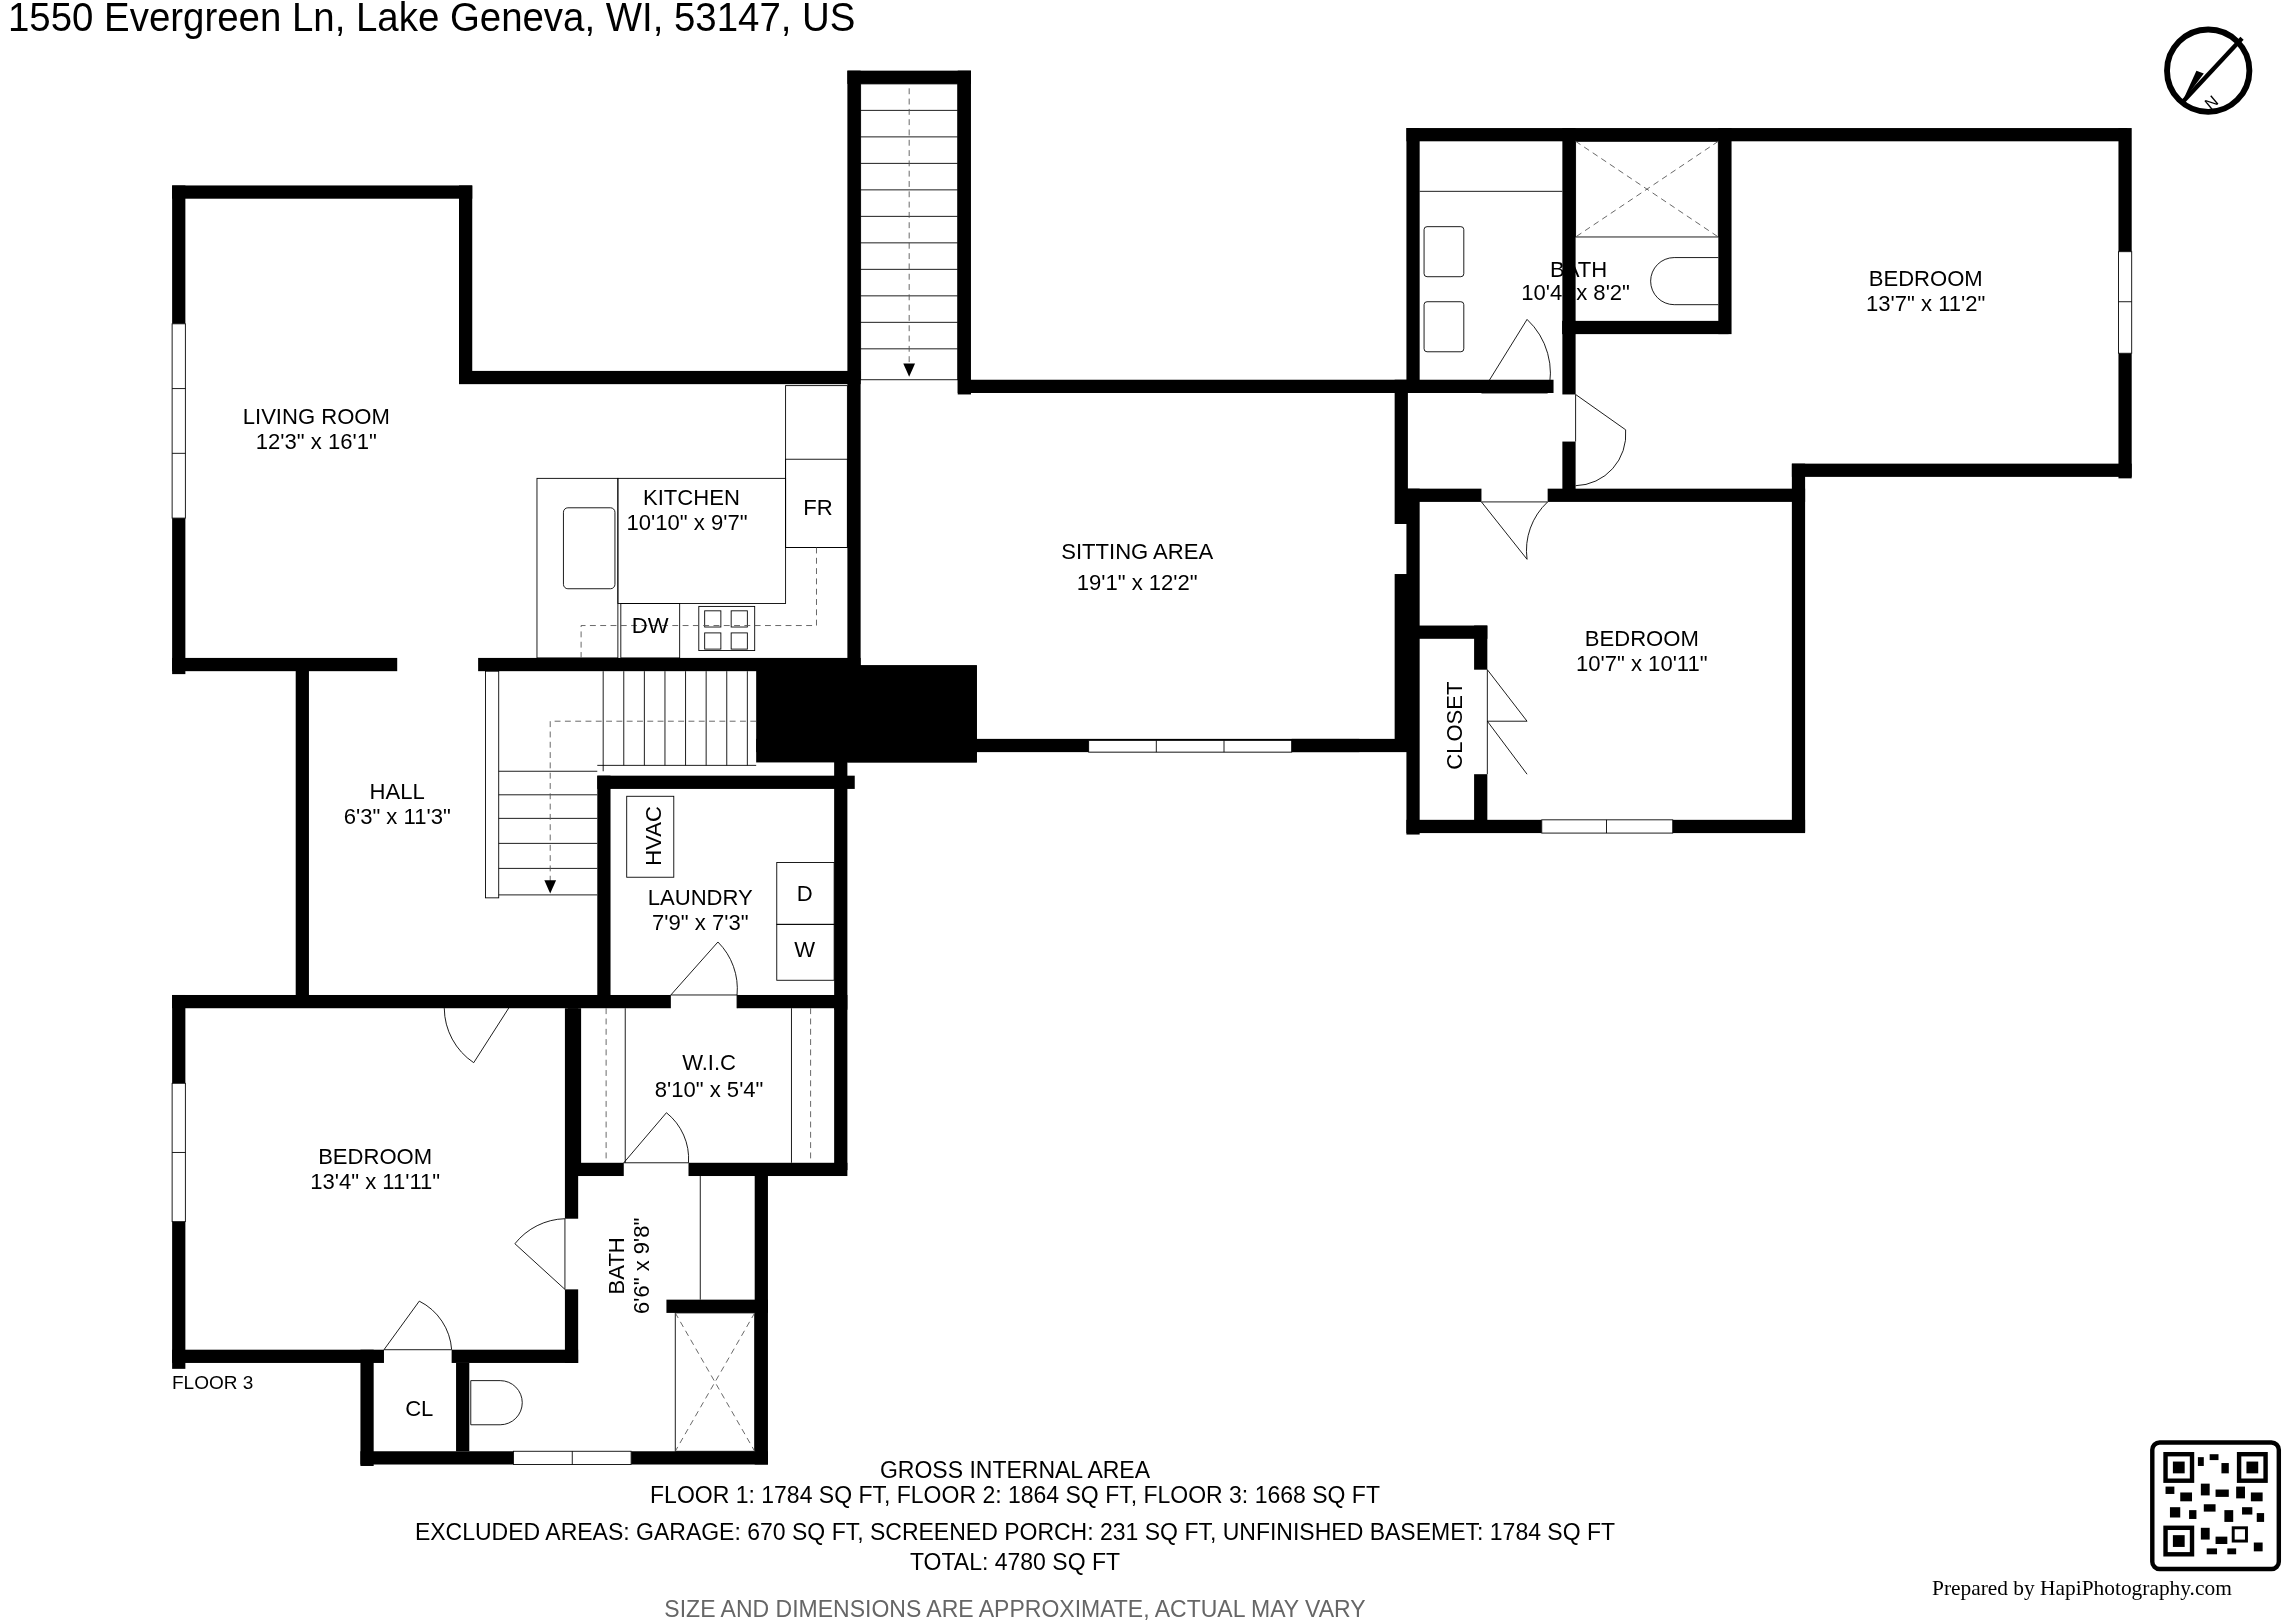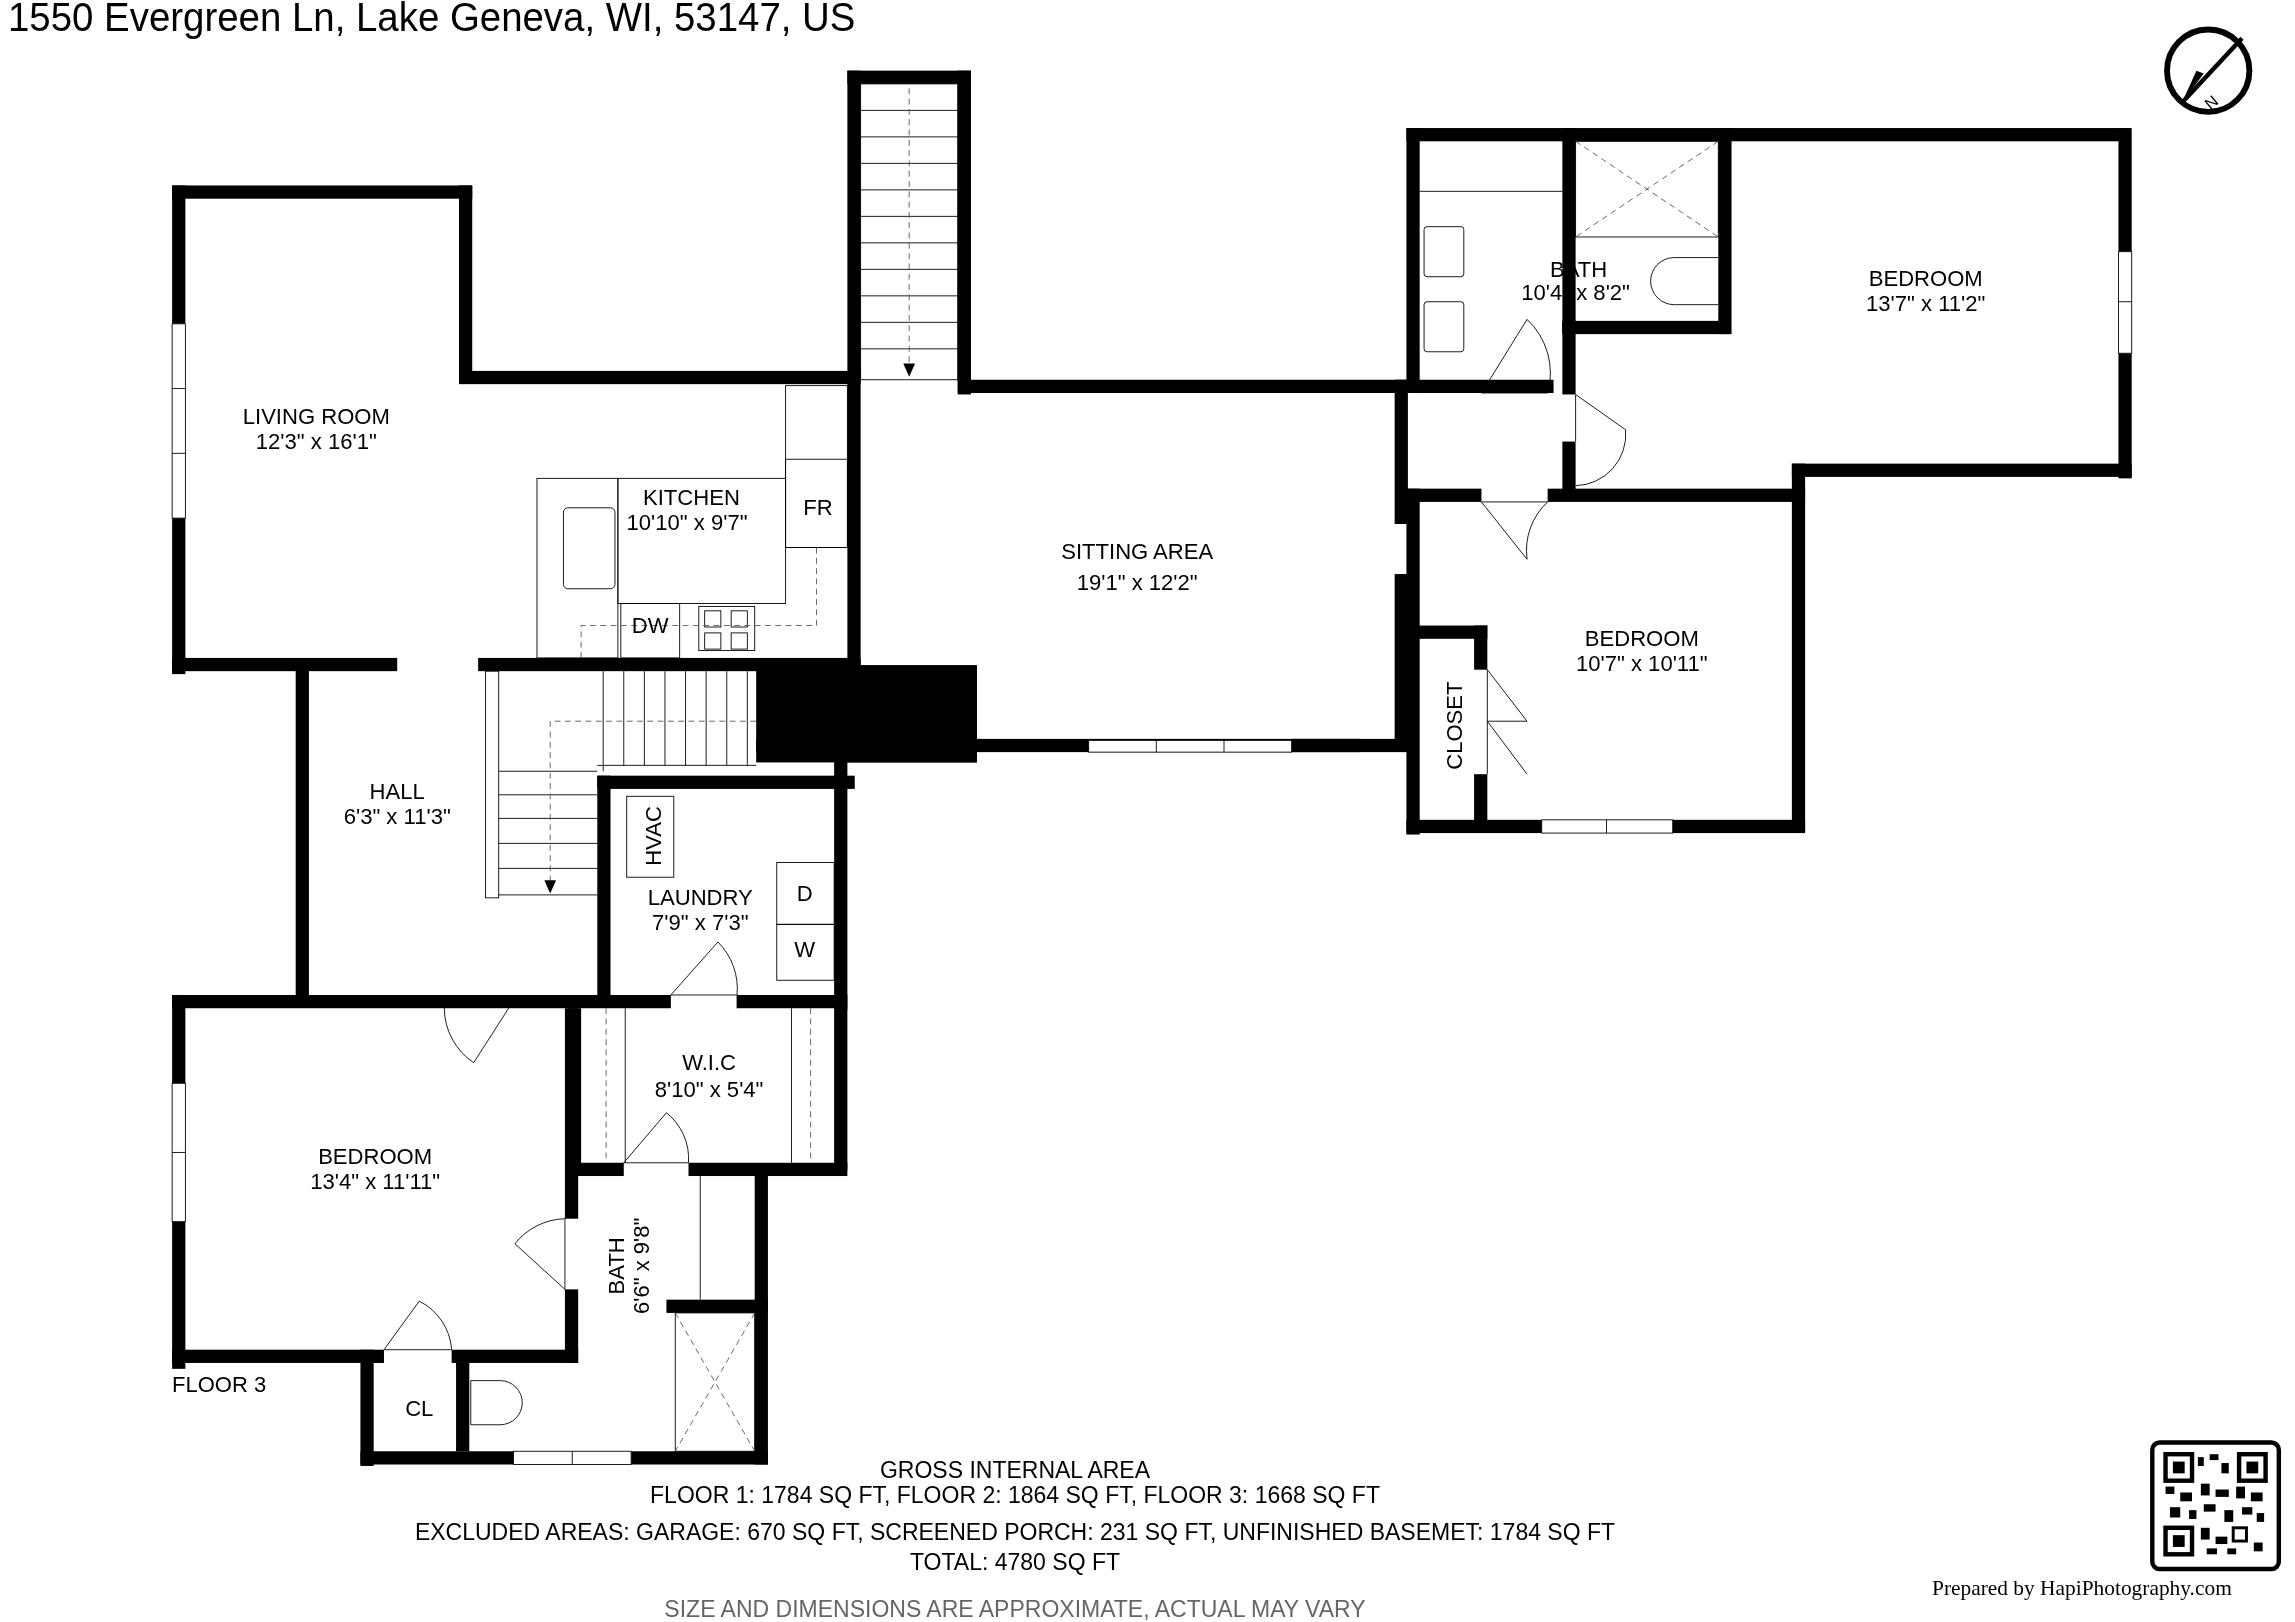--- a/index.html
+++ b/index.html
@@ -7,21 +7,21 @@
   #plan { position:absolute; left:0; top:0; width:2295px; height:1622px; }
   .addr { position:absolute; left:7.7px; top:-4.6px; font-size:40px; font-family:"Liberation Sans", sans-serif; color:#000; white-space:nowrap; transform:scaleX(0.96); transform-origin:left top; }
   .wall { fill:#000; }
   .thin { stroke:#000; stroke-width:0.6; fill:none; }
   .thin-w { stroke:#000; stroke-width:0.6; fill:#fff; }
   .dash { stroke:#555; stroke-width:0.6; fill:none; stroke-dasharray:4 3; }
   .lbl { font-family:"Liberation Sans", sans-serif; font-size:15px; fill:#000; text-anchor:middle; }
   .foot { position:absolute; left:0; width:2030px; text-align:center; font-family:"Liberation Sans", sans-serif; font-size:23px; color:#000; white-space:nowrap; }
   .foot.gray { color:#666;margin-top:16px; }
   .prepared { position:absolute; left:1932px; top:1576px; font-size:21.4px; font-family:Liberation Serif, serif; color:#000; white-space:nowrap; }
-  .floor-lbl { position:absolute; left:172px; top:1372px; font-size:22px; font-family:"Liberation Sans", sans-serif; white-space:nowrap; }
+  .floor-lbl { position:absolute; left:172px; top:1372px; font-size:19px; font-family:"Liberation Sans", sans-serif; white-space:nowrap; }
 </style>
 </head>
 <body>
 
 <div class="addr">1550 Evergreen Ln, Lake Geneva, WI, 53147, US</div>
 
 <svg id="plan" viewBox="0 0 1560 1102" preserveAspectRatio="none" xmlns="http://www.w3.org/2000/svg">
 
   <g>
     <circle cx="1501" cy="48" r="28" fill="none" stroke="#000" stroke-width="4"></circle>

